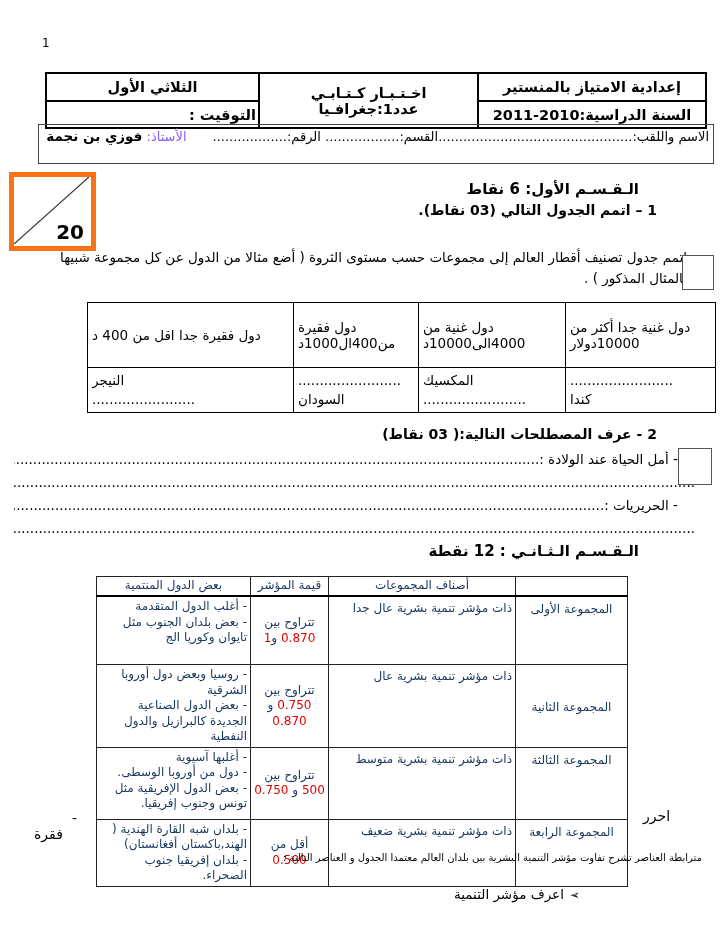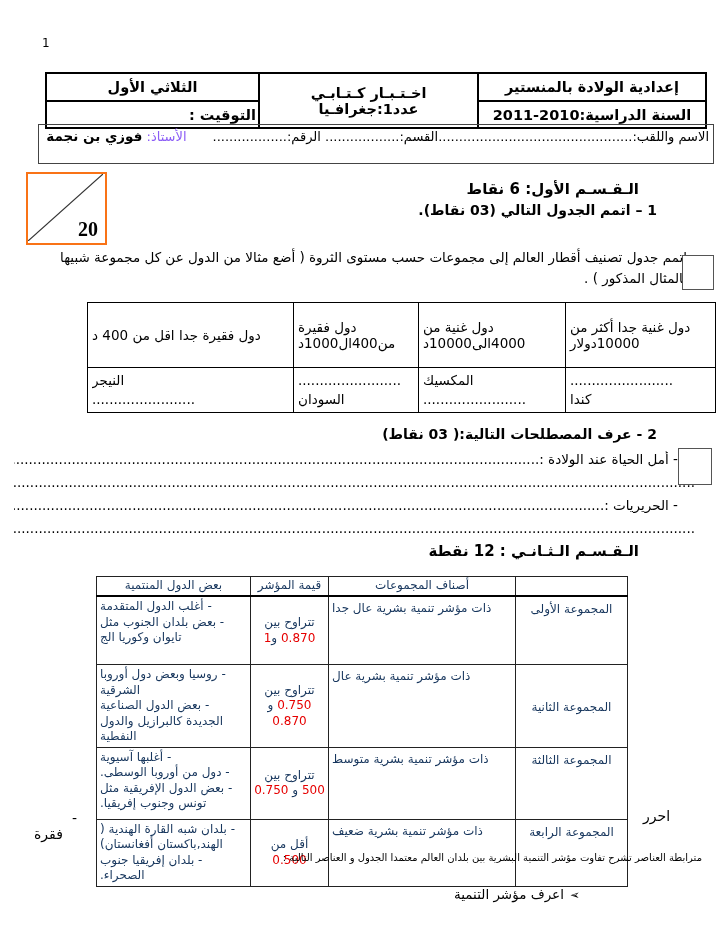--- a/index.html
+++ b/index.html
@@ -20,21 +20,21 @@
     text-align:center;vertical-align:middle;padding:1px 2px;}
   .hdr-wrap{left:45px;top:72px;}
 
   
   .name-box{left:38px;top:124px;width:666px;min-height:34px;border:1px solid #444;
     font-size:13px;padding:2px 4px;line-height:1.45;}
   .teacher-label{margin-right:26px;color:#8b5cf6;}
   .teacher-name{font-weight:bold;font-size:13.5px;}
 
   
-  .score-box{left:26px;top:172px;width:77px;height:69px;border:2px solid #f97316;font-family:Liberation Serif, serif;}
+  .score-box{left:9px;top:172px;width:77px;height:69px;border:5px solid #f97316;}
   .score-box svg{position:absolute;left:0;top:0;}
   .score-val{position:absolute;right:7px;bottom:2px;font-size:20px;font-weight:bold;}
 
   .sec-title{font-size:15px;font-weight:bold;}
   .q-line{font-size:14px;font-weight:bold;}
 
   .sec1-title{right:84px;top:180px;}
   .q1-line{right:66px;top:202px;}
   .instr{right:36px;left:30px;top:247px;font-size:13.5px;text-align:right;line-height:1.55;}
 
@@ -60,23 +60,23 @@
 
   .sec2-title{right:84px;top:542px;letter-spacing:0.5px;}
 
   
   .t2-wrap{left:96px;top:576px;}
   table.t2{border-collapse:collapse;table-layout:fixed;width:531px;color:#17365D;}
   table.t2 td,table.t2 th{border:1px solid #222;font-size:12px;font-weight:normal;
     vertical-align:top;padding:2px 3px;line-height:15.5px;}
   table.t2 th{border-bottom:2px solid #000;text-align:center;height:16px;padding:1px;}
   .grp-cell{text-align:center;padding-top:5px !important;}
-  .cat-cell{text-align:left;padding-top:4px !important;}
+  .cat-cell{text-align:right;padding-top:4px !important;}
   .ind-cell{text-align:center;vertical-align:middle !important;}
-  .cty-cell{text-align:left;}
+  .cty-cell{text-align:right;}
   .red{color:#e60000;}
   .blk{display:block;}
   tr.r1 td{height:60px;} tr.r2 td{height:60px;} tr.r3 td{height:64px;} tr.r4 td{height:52px;}
 
   .ahrr{left:643px;top:808px;font-size:14px;}
   .q3dash{left:72px;top:810px;font-size:14px;}
   .q3word{left:34px;top:826px;font-size:14px;}
   .q3rest{left:20px;right:21px;top:852px;font-size:10px;text-align:right;}
   .bullet-line{right:143px;top:886px;font-size:13.5px;}
   .arrow{display:inline-block;transform:scaleX(-1);font-size:12px;margin-left:6px;}
@@ -88,21 +88,21 @@
 
 <div class="abs hdr-wrap">
   <table class="hdr" dir="rtl">
     <colgroup>
         <col style="width:228px">
         <col style="width:219px">
         <col style="width:213px">
       </colgroup>
     <tbody>
         <tr>
-      <td style="height:24px">إعدادية الولادة بالمنستير</td>
+      <td style="height:24px">إعدادية الامتياز بالمنستير</td>
       <td rowspan="2">
         <div>اخـتـبـار   كـتـابـي</div>
         <div>عدد1:جغرافـيا</div>
       </td>
       <td>الثلاثي الأول</td>
     </tr>
     <tr>
       <td style="height:23px">السنة الدراسية:2010-2011</td>
       <td style="text-align:right;">التوقيت :</td>
     </tr>

